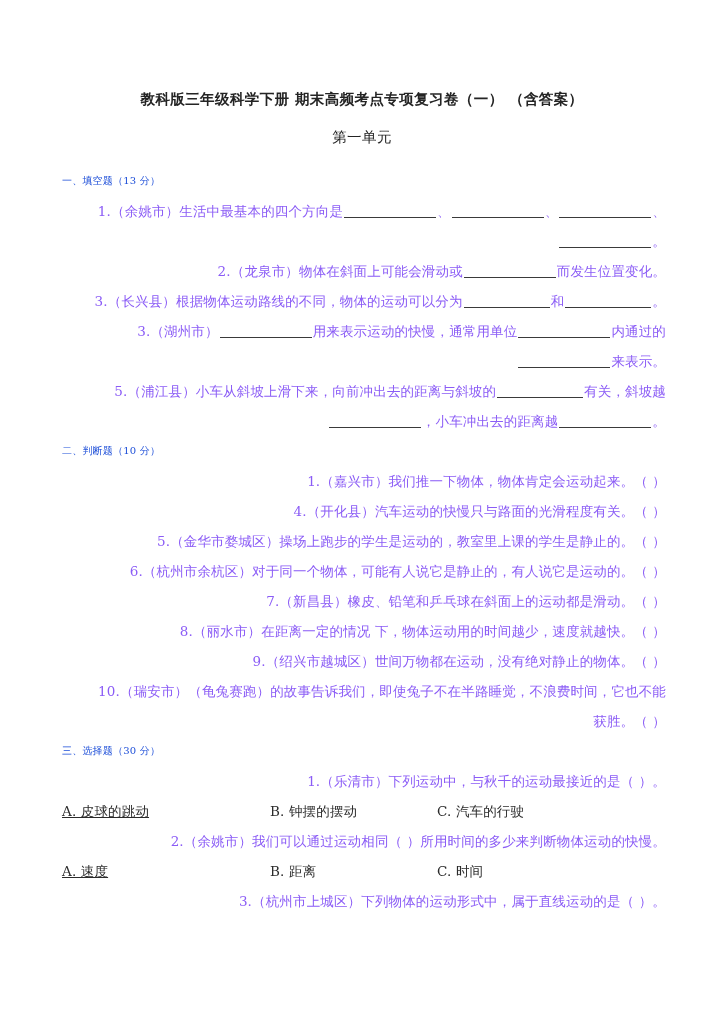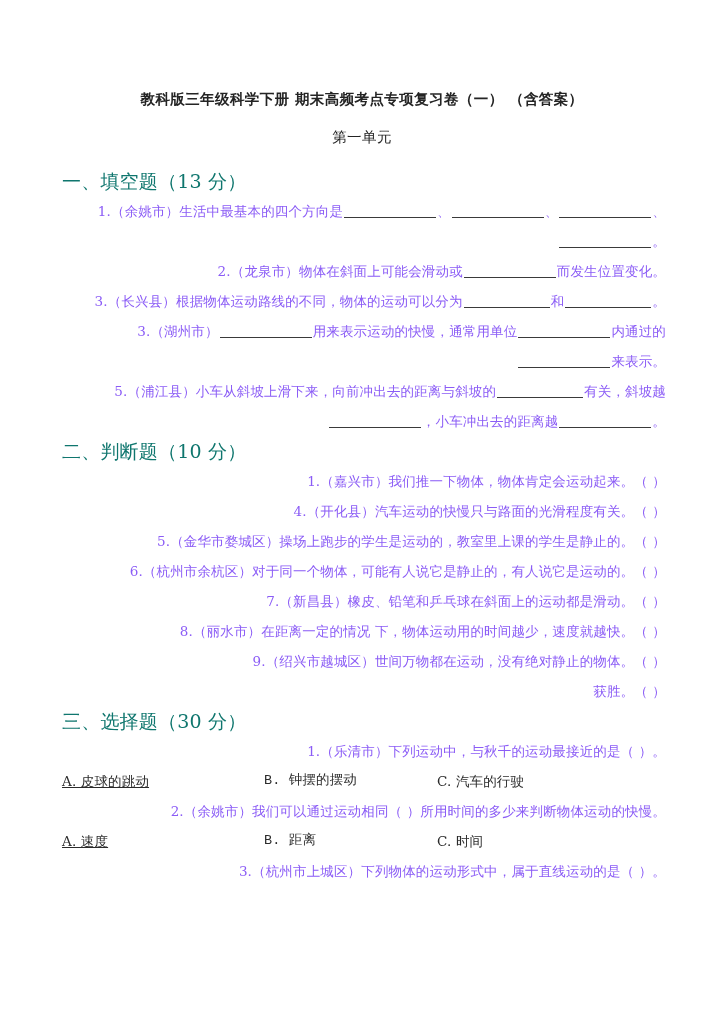--- a/index.html
+++ b/index.html
@@ -49,24 +49,24 @@
   }
 
   
   .body-block {
     margin-top: 16px;
     padding-left: 62px;
     padding-right: 58px;
   }
 
   .section-head {
-    font-size: 19px;
+    font-size: 10px;
     line-height: 30px;
     letter-spacing: 0.2px;
-    color: #0f766e;
+    color: #1d4ed8;
     white-space: nowrap;
   }
 
   .q-line {
     font-size: 13.5px;
     line-height: 30px;
     letter-spacing: 0.15px;
     color: #8b5cf6;
     white-space: nowrap;
     text-align: right;
@@ -91,21 +91,21 @@
     color: #2b2b2b;
     position: relative;
     height: 30px;
     white-space: nowrap;
   }
   .opt {
     position: absolute;
     top: 0;
   }
   .opt.a { left: 0px; text-decoration: underline; }
-  .opt.b { left: 202px; font-family: Liberation Mono, monospace; }
+  .opt.b { left: 208px; }
   .opt.c { left: 375px; }
 </style>
 </head>
 <body>
 
 <div class="page">
 
   <div class="doc-title">教科版三年级科学下册 期末高频考点专项复习卷（一） （含答案）</div>
 
   <div class="doc-subtitle">第一单元</div>
@@ -121,20 +121,21 @@
       <div class="q-line"><span>5.（浦江县）小车从斜坡上滑下来，向前冲出去的距离与斜坡的</span><span class="blank w-med"></span><span>有关，斜坡越</span></div>
       <div class="q-line"><span class="blank w-long"></span><span>，小车冲出去的距离越</span><span class="blank w-long"></span><span>。</span></div>
       <div class="section-head">二、判断题（10 分）</div>
       <div class="q-line"><span>1.（嘉兴市）我们推一下物体，物体肯定会运动起来。（        ）</span></div>
       <div class="q-line"><span>4.（开化县）汽车运动的快慢只与路面的光滑程度有关。（        ）</span></div>
       <div class="q-line"><span>5.（金华市婺城区）操场上跑步的学生是运动的，教室里上课的学生是静止的。（        ）</span></div>
       <div class="q-line"><span>6.（杭州市余杭区）对于同一个物体，可能有人说它是静止的，有人说它是运动的。（        ）</span></div>
       <div class="q-line"><span>7.（新昌县）橡皮、铅笔和乒乓球在斜面上的运动都是滑动。（        ）</span></div>
       <div class="q-line"><span>8.（丽水市）在距离一定的情况 下，物体运动用的时间越少，速度就越快。（        ）</span></div>
       <div class="q-line"><span>9.（绍兴市越城区）世间万物都在运动，没有绝对静止的物体。（        ）</span></div>
+      <div class="q-line"><span>10.（瑞安市）（龟兔赛跑）的故事告诉我们，即使兔子不在半路睡觉，不浪费时间，它也不能</span></div>
       <div class="q-line"><span>获胜。（        ）</span></div>
       <div class="section-head">三、选择题（30 分）</div>
       <div class="q-line">1.（乐清市）下列运动中，与秋千的运动最接近的是（       ）。</div>
       <div class="opt-row">
         <span class="opt a">A. 皮球的跳动</span>
         <span class="opt b">B. 钟摆的摆动</span>
         <span class="opt c">C. 汽车的行驶</span>
       </div>
       <div class="q-line">2.（余姚市）我们可以通过运动相同（        ）所用时间的多少来判断物体运动的快慢。</div>
       <div class="opt-row">

